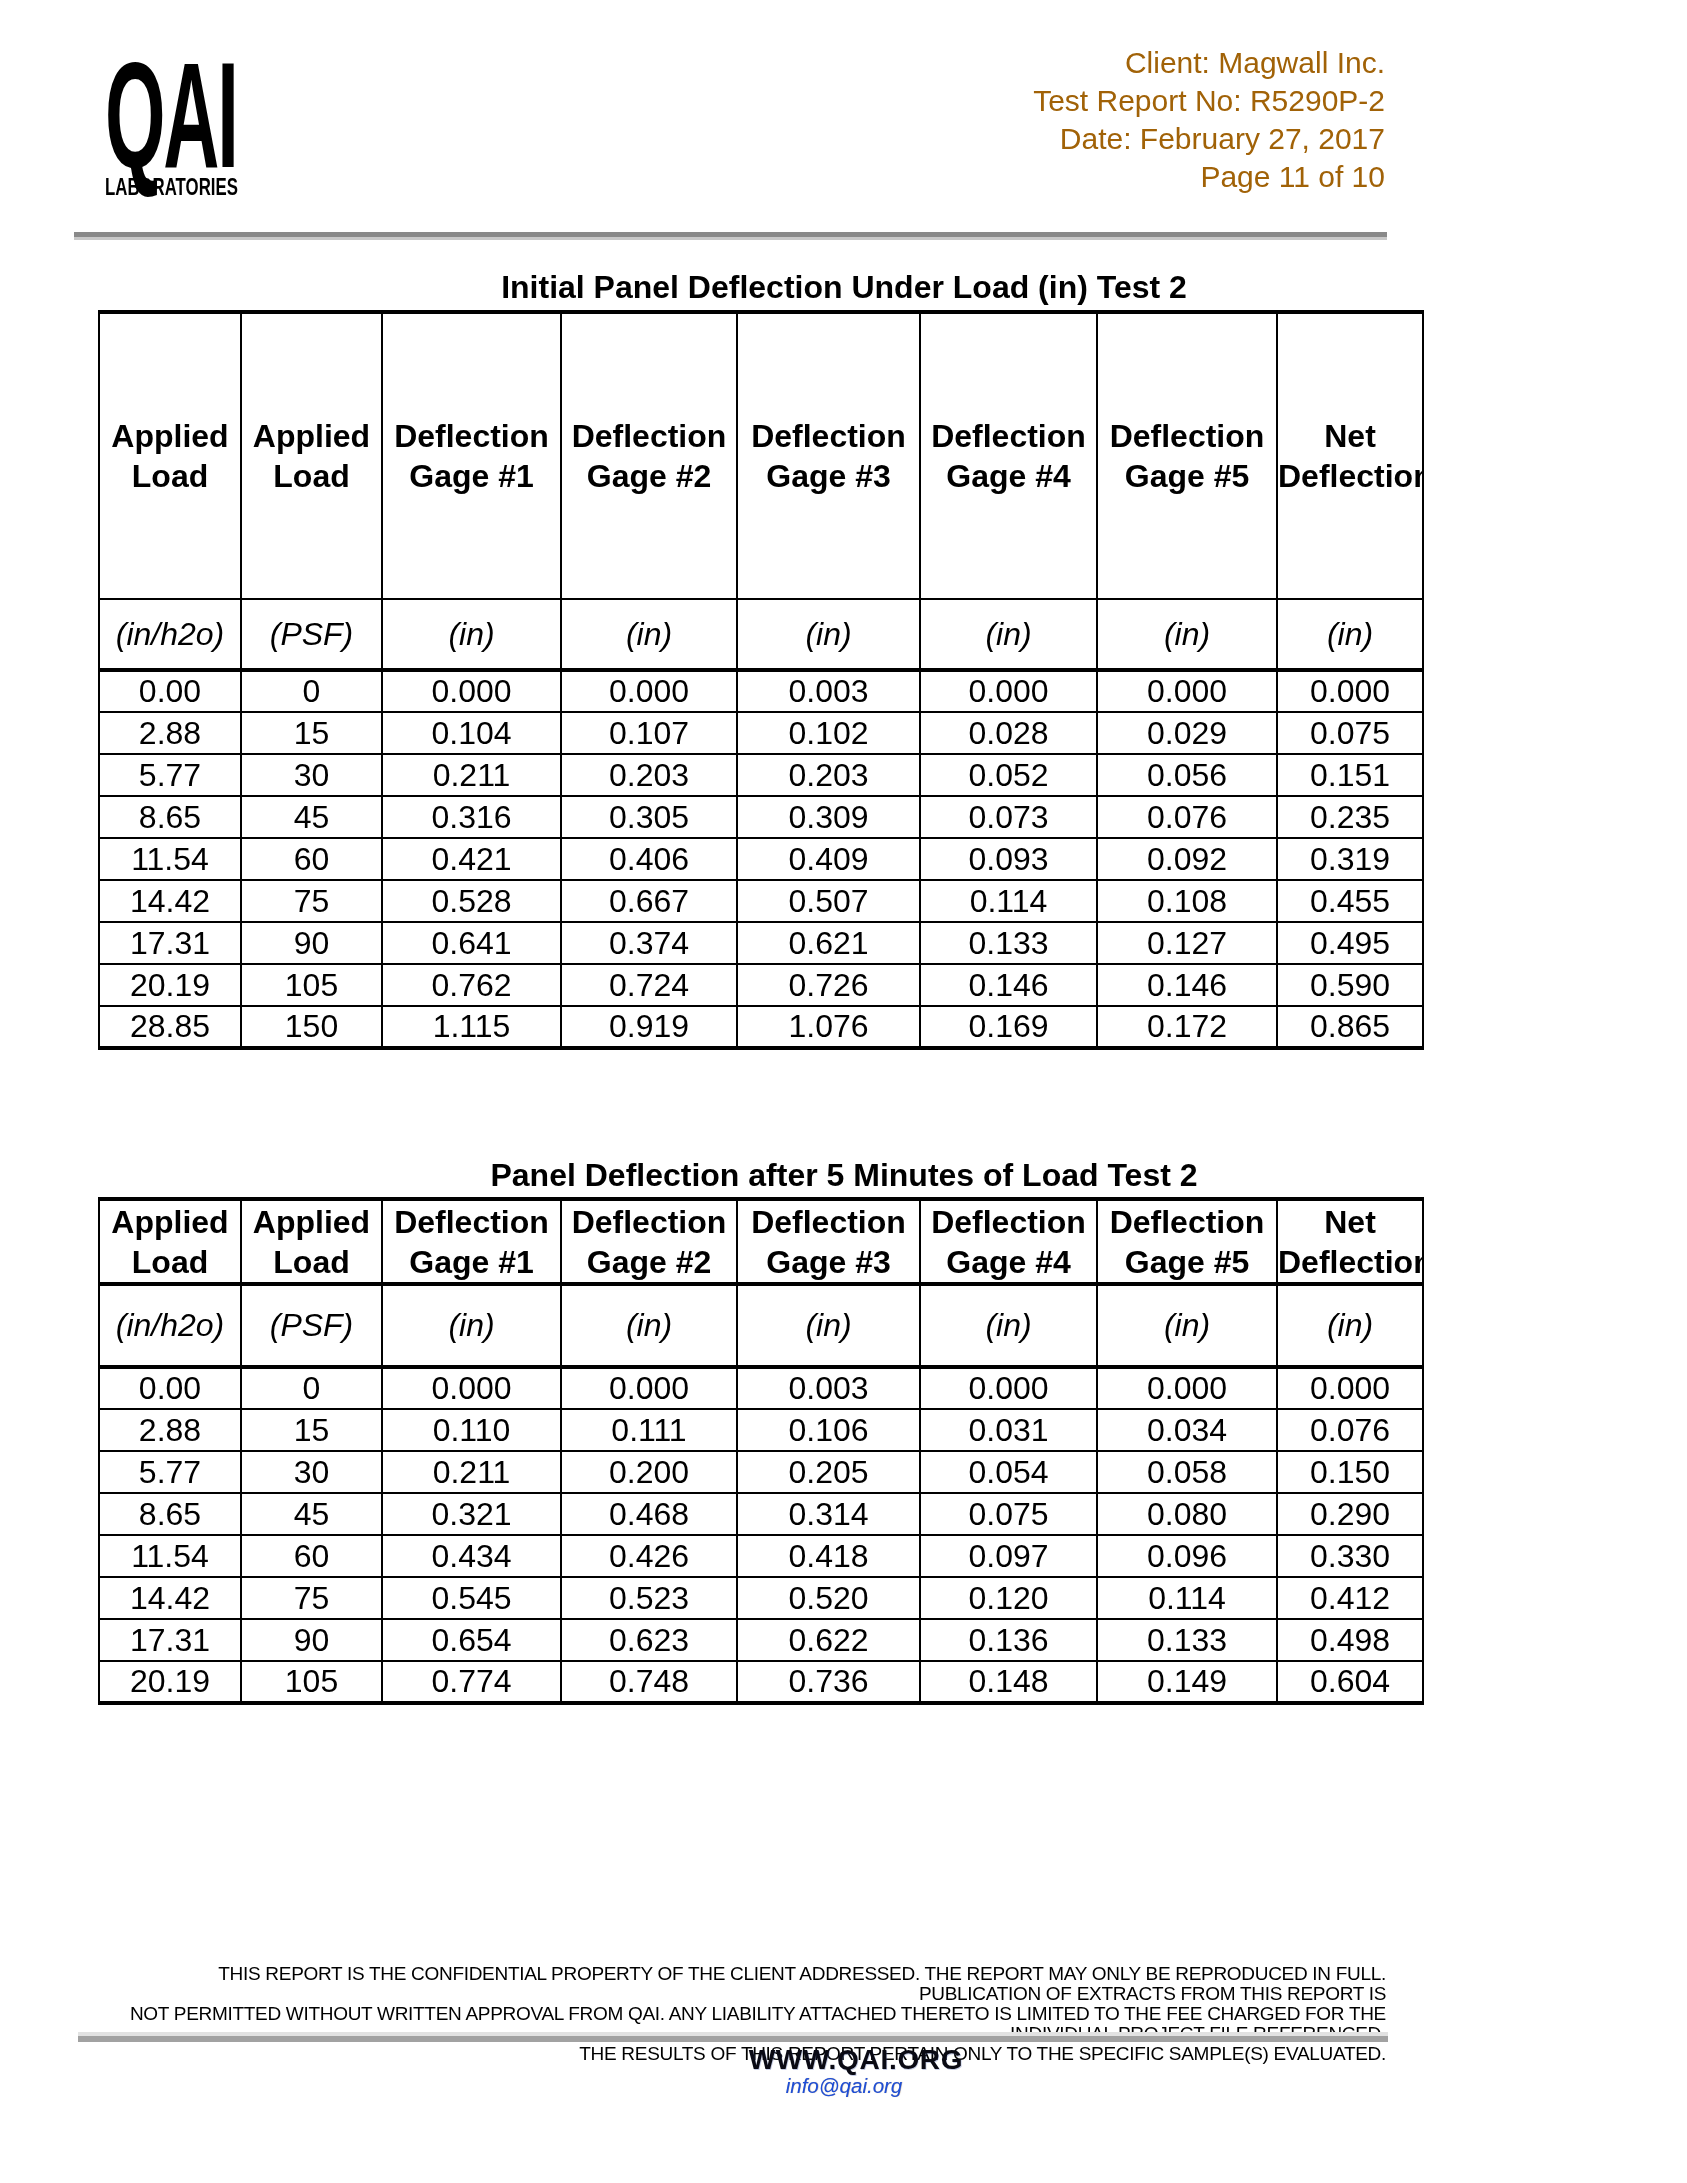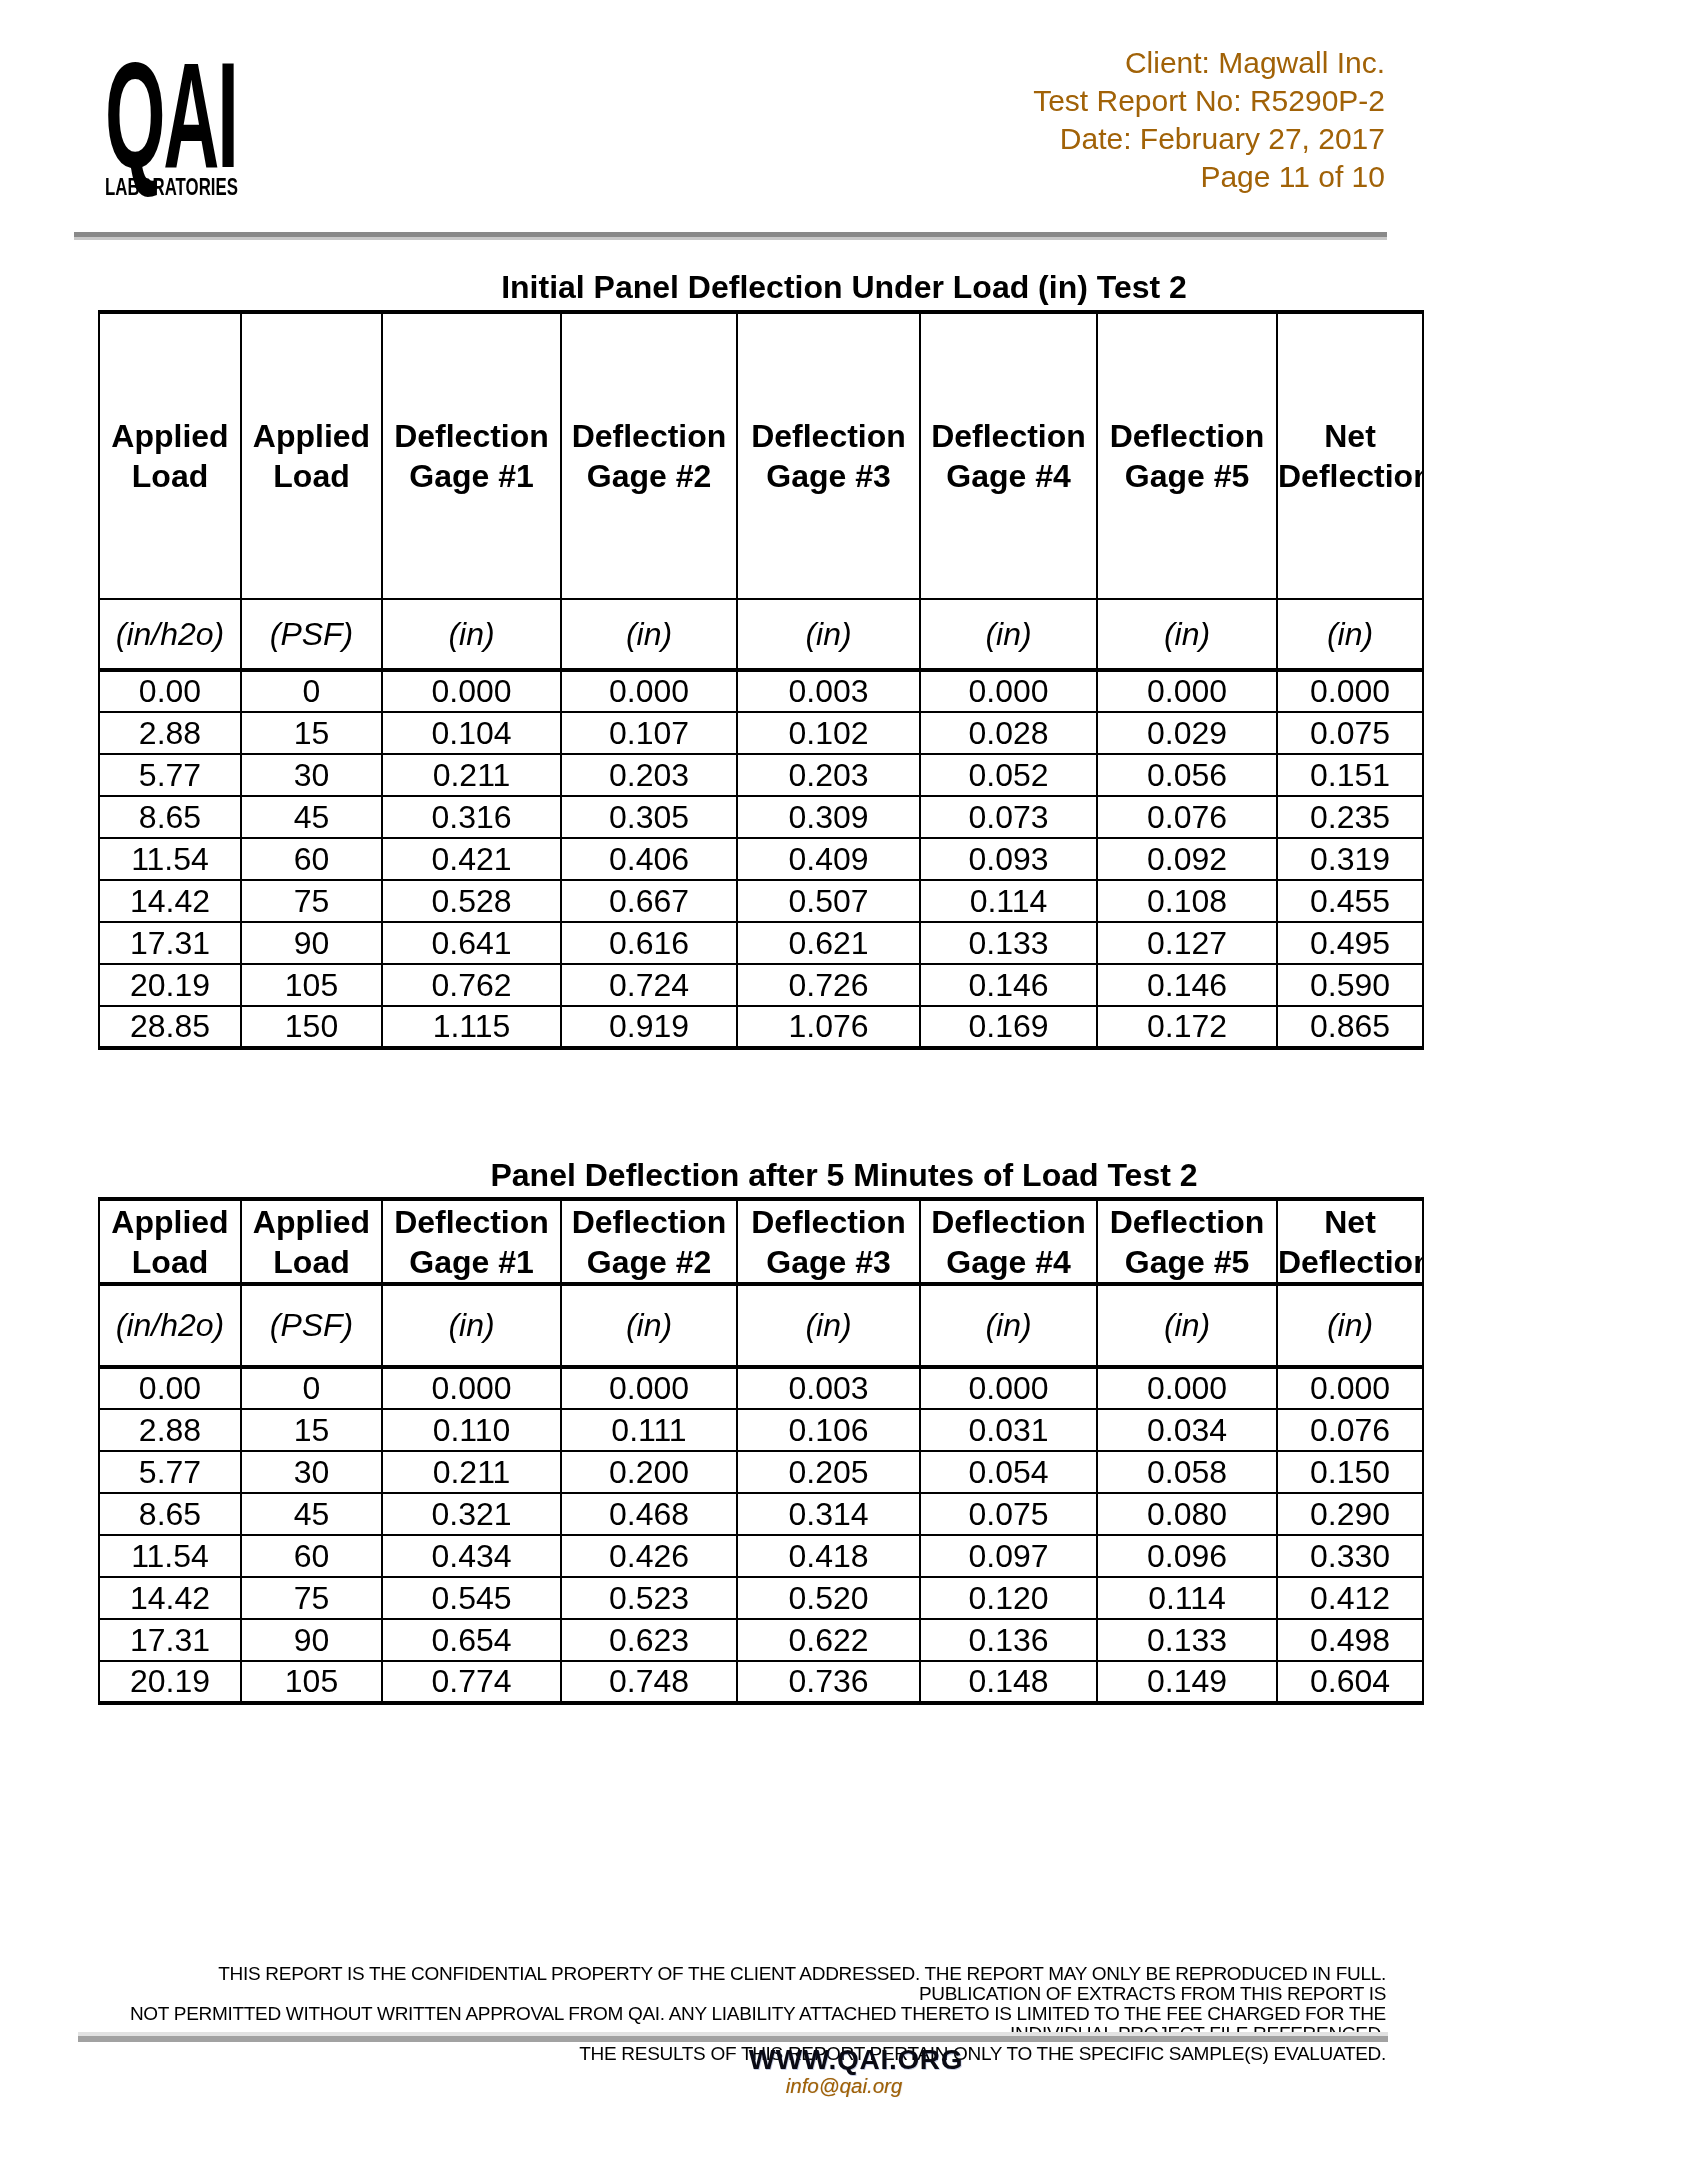--- a/index.html
+++ b/index.html
@@ -81,21 +81,21 @@
     letter-spacing:-0.3px; color:#000;
   }
   .site {
     position:absolute; left:12px; width:1688px; top:2044px;
     text-align:center; font-size:28px; font-weight:bold; color:#0a0a14;
     text-shadow:0.7px 0.7px 0 rgba(90,110,180,0.35);
     letter-spacing:0.7px;
   }
   .email {
     position:absolute; left:0; width:1688px; top:2074px;
-    text-align:center; font-size:20.5px; font-style:italic; color:#a16207;
+    text-align:center; font-size:20.5px; font-style:italic; color:#1d4ed8;
     text-shadow:0.3px 0.3px 0.7px rgba(120,90,60,0.5);
   }
 </style>
 </head>
 <body>
 
 <div class="page">
 
   <div class="logo">
     <div class="logo-mark">QAI</div>
@@ -203,21 +203,21 @@
           <td>0.667</td>
           <td>0.507</td>
           <td>0.114</td>
           <td>0.108</td>
           <td>0.455</td>
         </tr>
         <tr>
           <td>17.31</td>
           <td>90</td>
           <td>0.641</td>
-          <td>0.616</td>
+          <td>0.374</td>
           <td>0.621</td>
           <td>0.133</td>
           <td>0.127</td>
           <td>0.495</td>
         </tr>
         <tr>
           <td>20.19</td>
           <td>105</td>
           <td>0.762</td>
           <td>0.724</td>

